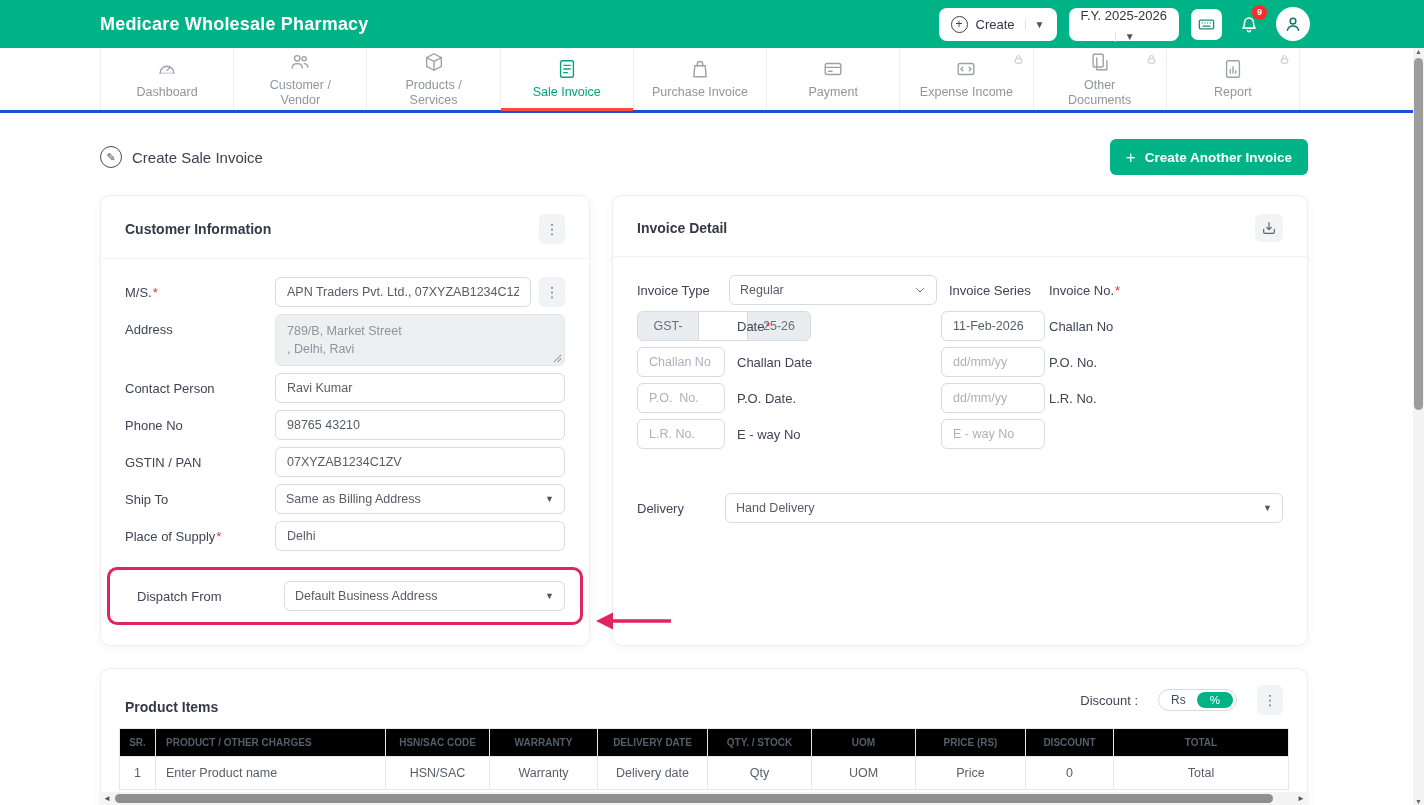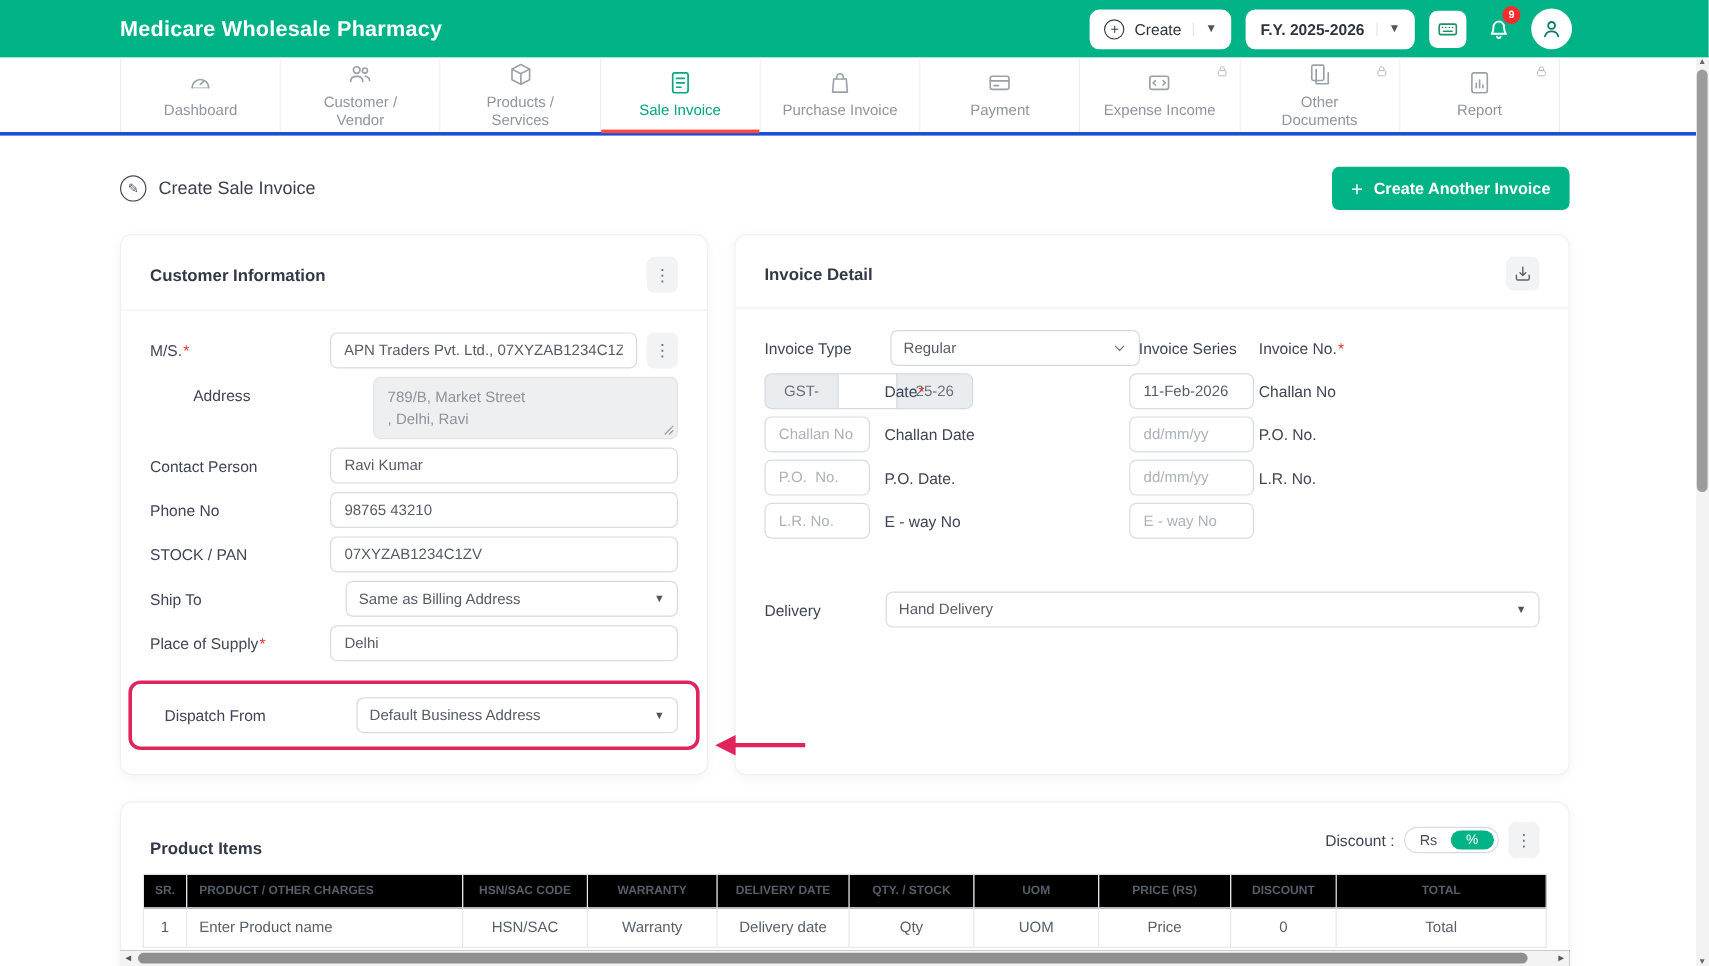--- a/index.html
+++ b/index.html
@@ -9,21 +9,21 @@
   
   .topbar { height:48px; background:#00b386; display:flex; align-items:center;
     padding:0 114px 0 100px; justify-content:space-between; }
   .tb-title { color:#fff; font-size:18px; font-weight:700; letter-spacing:.2px; }
   .tb-right { display:flex; align-items:center; gap:12px; }
   .pill { background:#fff; border-radius:8px; height:33px; display:flex; align-items:center;
     padding:0 12px; font-size:13px; color:#2f3540; gap:8px; cursor:pointer; }
   .pill .plus-circle { width:17px; height:17px; border:1.6px solid #3a4049; border-radius:50%;
     display:flex; align-items:center; justify-content:center; font-size:12px; line-height:1; color:#3a4049; }
   .caret-sep { border-left:1px solid #e3e6e9; padding-left:9px; margin-left:2px; font-size:10px; color:#555; }
-  .fy { font-weight:700; }
+  .fy { font-weight:400;flex-direction:column; }
   .icon-btn { width:31px; height:31px; background:#fff; border-radius:7px; display:flex;
     align-items:center; justify-content:center; cursor:pointer; }
   .bell-btn { position:relative; width:30px; height:31px; display:flex; align-items:center;
     justify-content:center; cursor:pointer; }
   .badge { position:absolute; top:-4px; right:-3px; background:#ff2b2b; color:#fff; font-size:9px;
     font-weight:700; min-width:15px; height:15px; border-radius:8px; display:flex; align-items:center;
     justify-content:center; padding:0 3px; }
   .avatar { width:34px; height:34px; background:#fff; border-radius:50%; display:flex;
     align-items:center; justify-content:center; cursor:pointer; }
 
@@ -62,31 +62,31 @@
   .card-title { font-size:14px; font-weight:700; color:#333947; }
   .kebab-btn { width:26px; height:30px; background:#f1f3f5; border:none; border-radius:6px;
     color:#6b7280; font-size:14px; cursor:pointer; line-height:1; }
   .sq-btn { width:28px; height:28px; background:#f1f3f5; border:none; border-radius:6px;
     display:flex; align-items:center; justify-content:center; cursor:pointer; }
 
   
   .customer-card { width:490px; flex:none; }
   .form { margin-top:18px; }
   .frow { display:flex; align-items:center; margin-bottom:7px; }
-  .frow.top { align-items:flex-start;margin-left:36px; }
+  .frow.top { align-items:flex-start; }
   .flabel { width:150px; flex:none; font-size:13px; color:#3f4555; padding-top:0; }
   .frow.top .flabel { padding-top:8px; }
   .req { color:#e8332a; margin-left:1px; }
   .fctrl { flex:1; display:flex; align-items:center; min-width:0; }
   .tinput { width:100%; height:30px; border:1px solid #d7dbe0; border-radius:6px; padding:0 11px;
     font-size:12.5px; color:#565d66; font-family:inherit; outline:none; background:#fff; }
   .tinput::placeholder { color:#abb2b9; }
   .sel { width:100%; height:30px; border:1px solid #d7dbe0; border-radius:6px; padding:0 10px;
     font-size:12.5px; color:#565d66; display:flex; align-items:center; justify-content:space-between;
-    cursor:pointer; background:#fff;margin-left:13px; }
+    cursor:pointer; background:#fff; }
   .chev { width:12px; height:12px; stroke:#6b7280; fill:none; stroke-width:2; stroke-linecap:round; }
   .dcaret { font-size:9px; color:#555; }
   .addr { width:100%; min-height:50px; background:#edeff1; border:1px solid #e2e5e8; border-radius:6px;
     padding:7px 11px; font-size:12.5px; color:#8d949c; line-height:1.45; position:relative; }
   .addr span { display:block; }
   .rz { position:absolute; right:2px; bottom:2px; }
   .mini-kebab { margin-left:8px; flex:none; }
 
   .hl-box { border:3px solid #e0245c; border-radius:10px; margin:16px -18px 0; padding:11px 15px 11px 15px; }
   .hl-box .frow { margin-bottom:0; }
@@ -105,21 +105,21 @@
   .seg.first { width:62px; border-radius:6px 0 0 6px; }
   .seg.last { width:64px; border-radius:0 6px 6px 0; margin-left:-1px; }
   .seg-input { flex:1; min-width:0; height:30px; border:1px solid #d7dbe0; margin-left:-1px;
     padding:0 24px; font-size:12.5px; color:#565d66; font-family:inherit; outline:none; }
   .delivery-row { display:flex; align-items:center; margin-top:44px; }
   .delivery-row .ilabel { width:88px; flex:none; }
 
   
   .products-card { margin-top:22px; padding:16px 18px 0; height:300px; }
   .pc-head { display:flex; justify-content:space-between; align-items:flex-end; padding:0 6px; }
-  .pc-right { display:flex; align-items:center; gap:8px;margin-left:27px; }
+  .pc-right { display:flex; align-items:center; gap:20px;margin-left:27px; }
   .disc-label { font-size:13px; color:#3f4555; }
   .disc-toggle { display:flex; align-items:center; border:1px solid #d7dbe0; border-radius:999px;
     padding:2px 3px; gap:2px; cursor:pointer; }
   .disc-rs { font-size:12px; color:#474d58; padding:0 9px; }
   .disc-pct { background:#00b386; color:#fff; font-size:11.5px; border-radius:999px; padding:2px 13px; }
   .ptable { width:100%; border-collapse:collapse; margin-top:13px; table-layout:fixed; }
   .ptable th { border:1px solid #e5e8ec; font-size:10px; font-weight:700; color:#555f6a;
     padding:8px 4px; text-align:center; background:#000000; }
   .ptable th.l, .ptable td.l { text-align:left; padding-left:10px; }
   .ptable td { border:1px solid #e5e8ec; font-size:12.5px; padding:9px 6px; text-align:center; color:#58606a; }
@@ -306,21 +306,21 @@
         </div>
 
         <div class="frow">
           <div class="flabel">Phone No</div>
           <div class="fctrl">
               <input class="tinput" value="98765 43210" style="">
             </div>
         </div>
 
         <div class="frow">
-          <div class="flabel">STOCK / PAN</div>
+          <div class="flabel">GSTIN / PAN</div>
           <div class="fctrl">
               <input class="tinput" value="07XYZAB1234C1ZV" style="">
             </div>
         </div>
 
 
         <div class="frow">
           <div class="flabel">Ship To</div>
           <div class="fctrl">
             <div class="sel">

